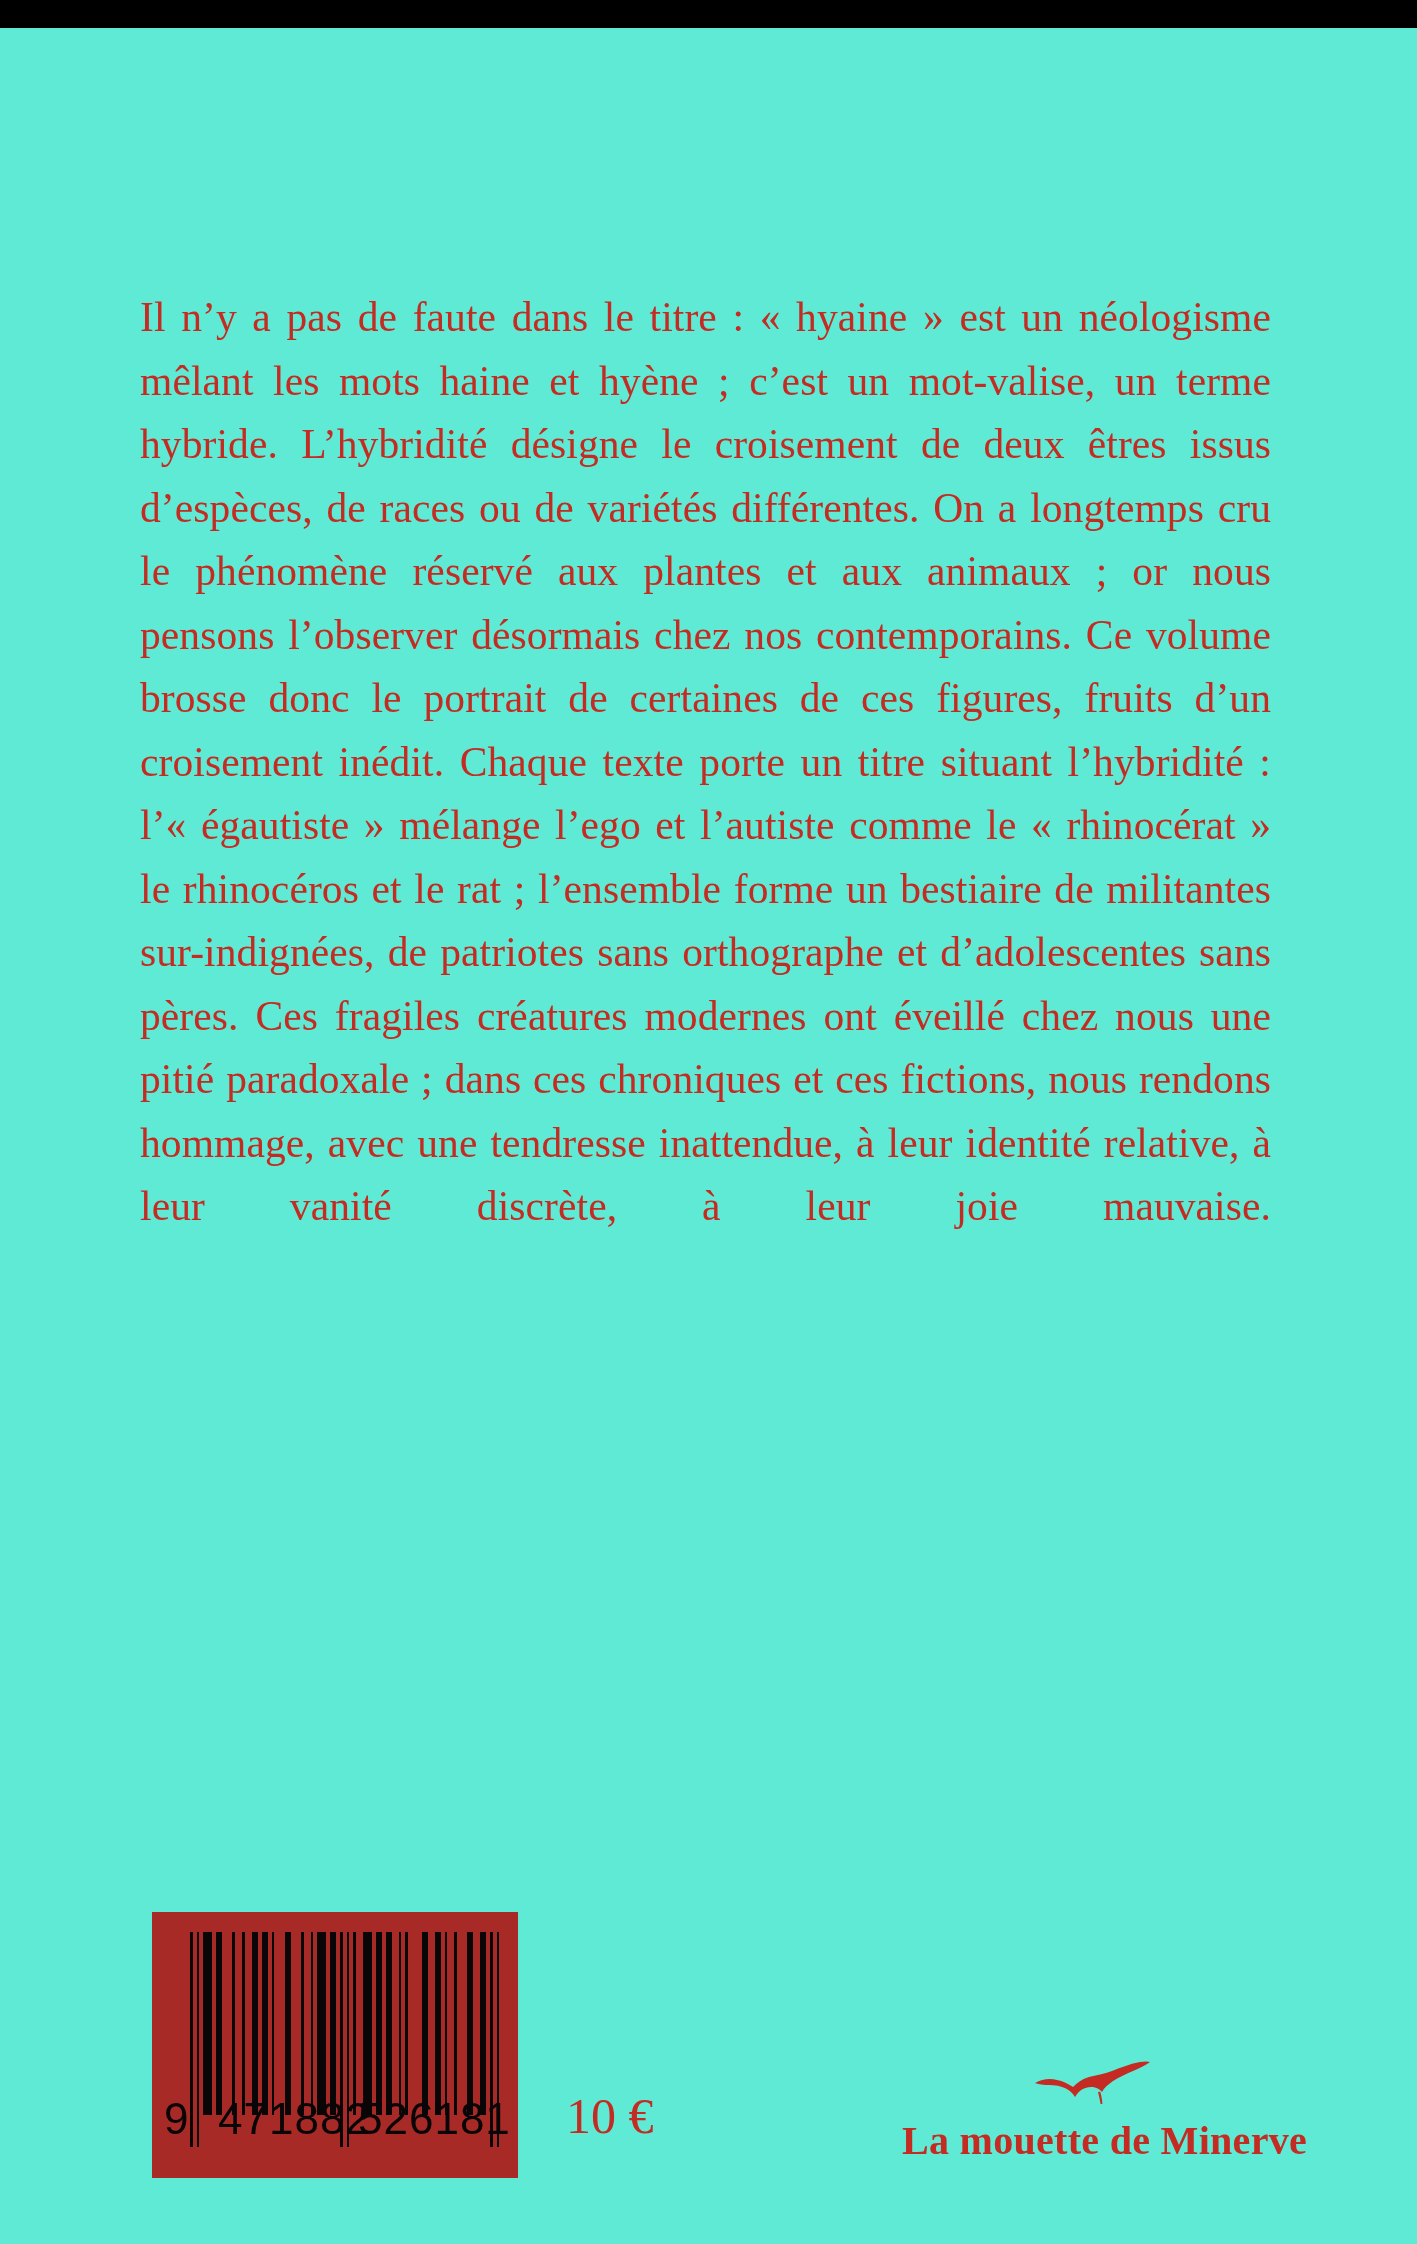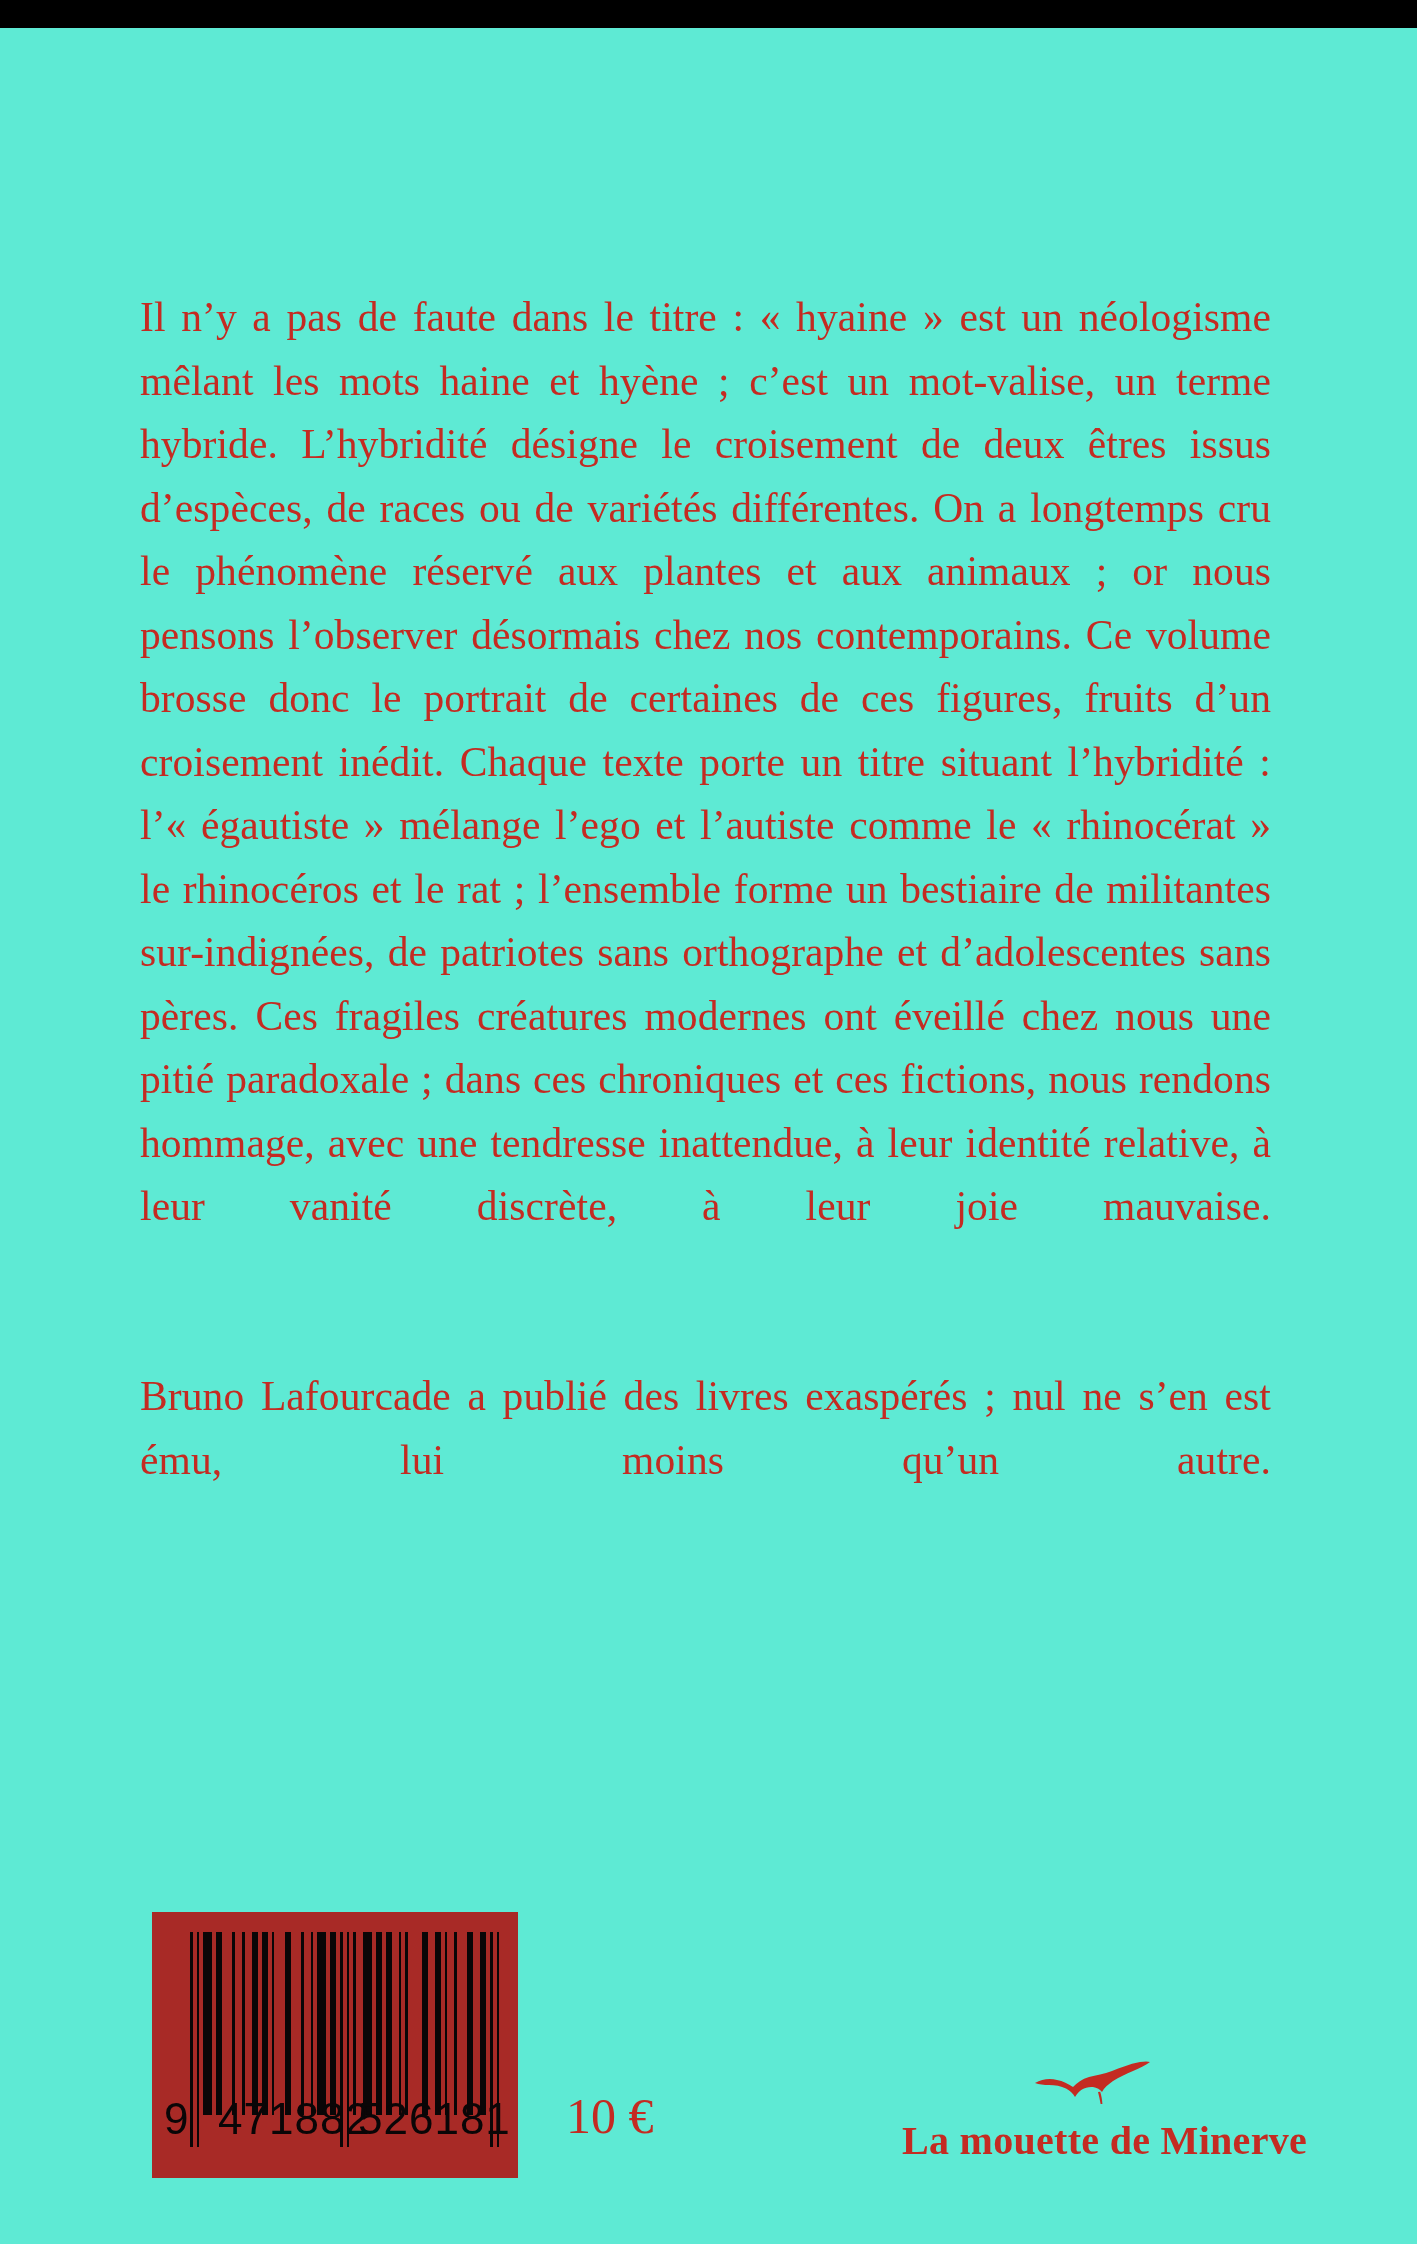--- a/index.html
+++ b/index.html
@@ -153,21 +153,20 @@
     font-weight: bold;
   }
 </style>
 </head>
 <body>
 
 <div id="cover">
 
   <div id="blurb">
     <p class="para">Il n’y a pas de faute dans le titre : « hyaine » est un néologisme mêlant les mots haine et hyène ; c’est un mot-valise, un terme hybride. L’hybridité désigne le croisement de deux êtres issus d’espèces, de races ou de variétés différentes. On a longtemps cru le phénomène réservé aux plantes et aux animaux ; or nous pensons l’observer désormais chez nos contemporains. Ce volume brosse donc le portrait de certaines de ces figures, fruits d’un croisement inédit. Chaque texte porte un titre situant l’hybridité : l’« égautiste » mélange l’ego et l’autiste comme le « rhinocérat » le rhinocéros et le rat ; l’ensemble forme un bestiaire de militantes sur-indignées, de patriotes sans orthographe et d’adolescentes sans pères. Ces fragiles créatures modernes ont éveillé chez nous une pitié paradoxale ; dans ces chroniques et ces fictions, nous rendons hommage, avec une tendresse inattendue, à leur identité relative, à leur vanité discrète, à leur joie mauvaise.</p>
-    <p class="para">Bruno Lafourcade a publié des livres exaspérés ; nul ne s’en est ému, lui moins qu’un autre.</p>
   </div>
 
   <div id="footer">
 
     <div id="barcode-block">
       <div id="barcode-bars">
           <div class="bar guard" style="left: 0px; width: 2.66316px;"></div>
           <div class="bar guard" style="left: 6.52632px; width: 2.66316px;"></div>
           <div class="bar short" style="left: 13.0526px; width: 9.18947px;"></div>
           <div class="bar short" style="left: 26.1053px; width: 5.92632px;"></div>

